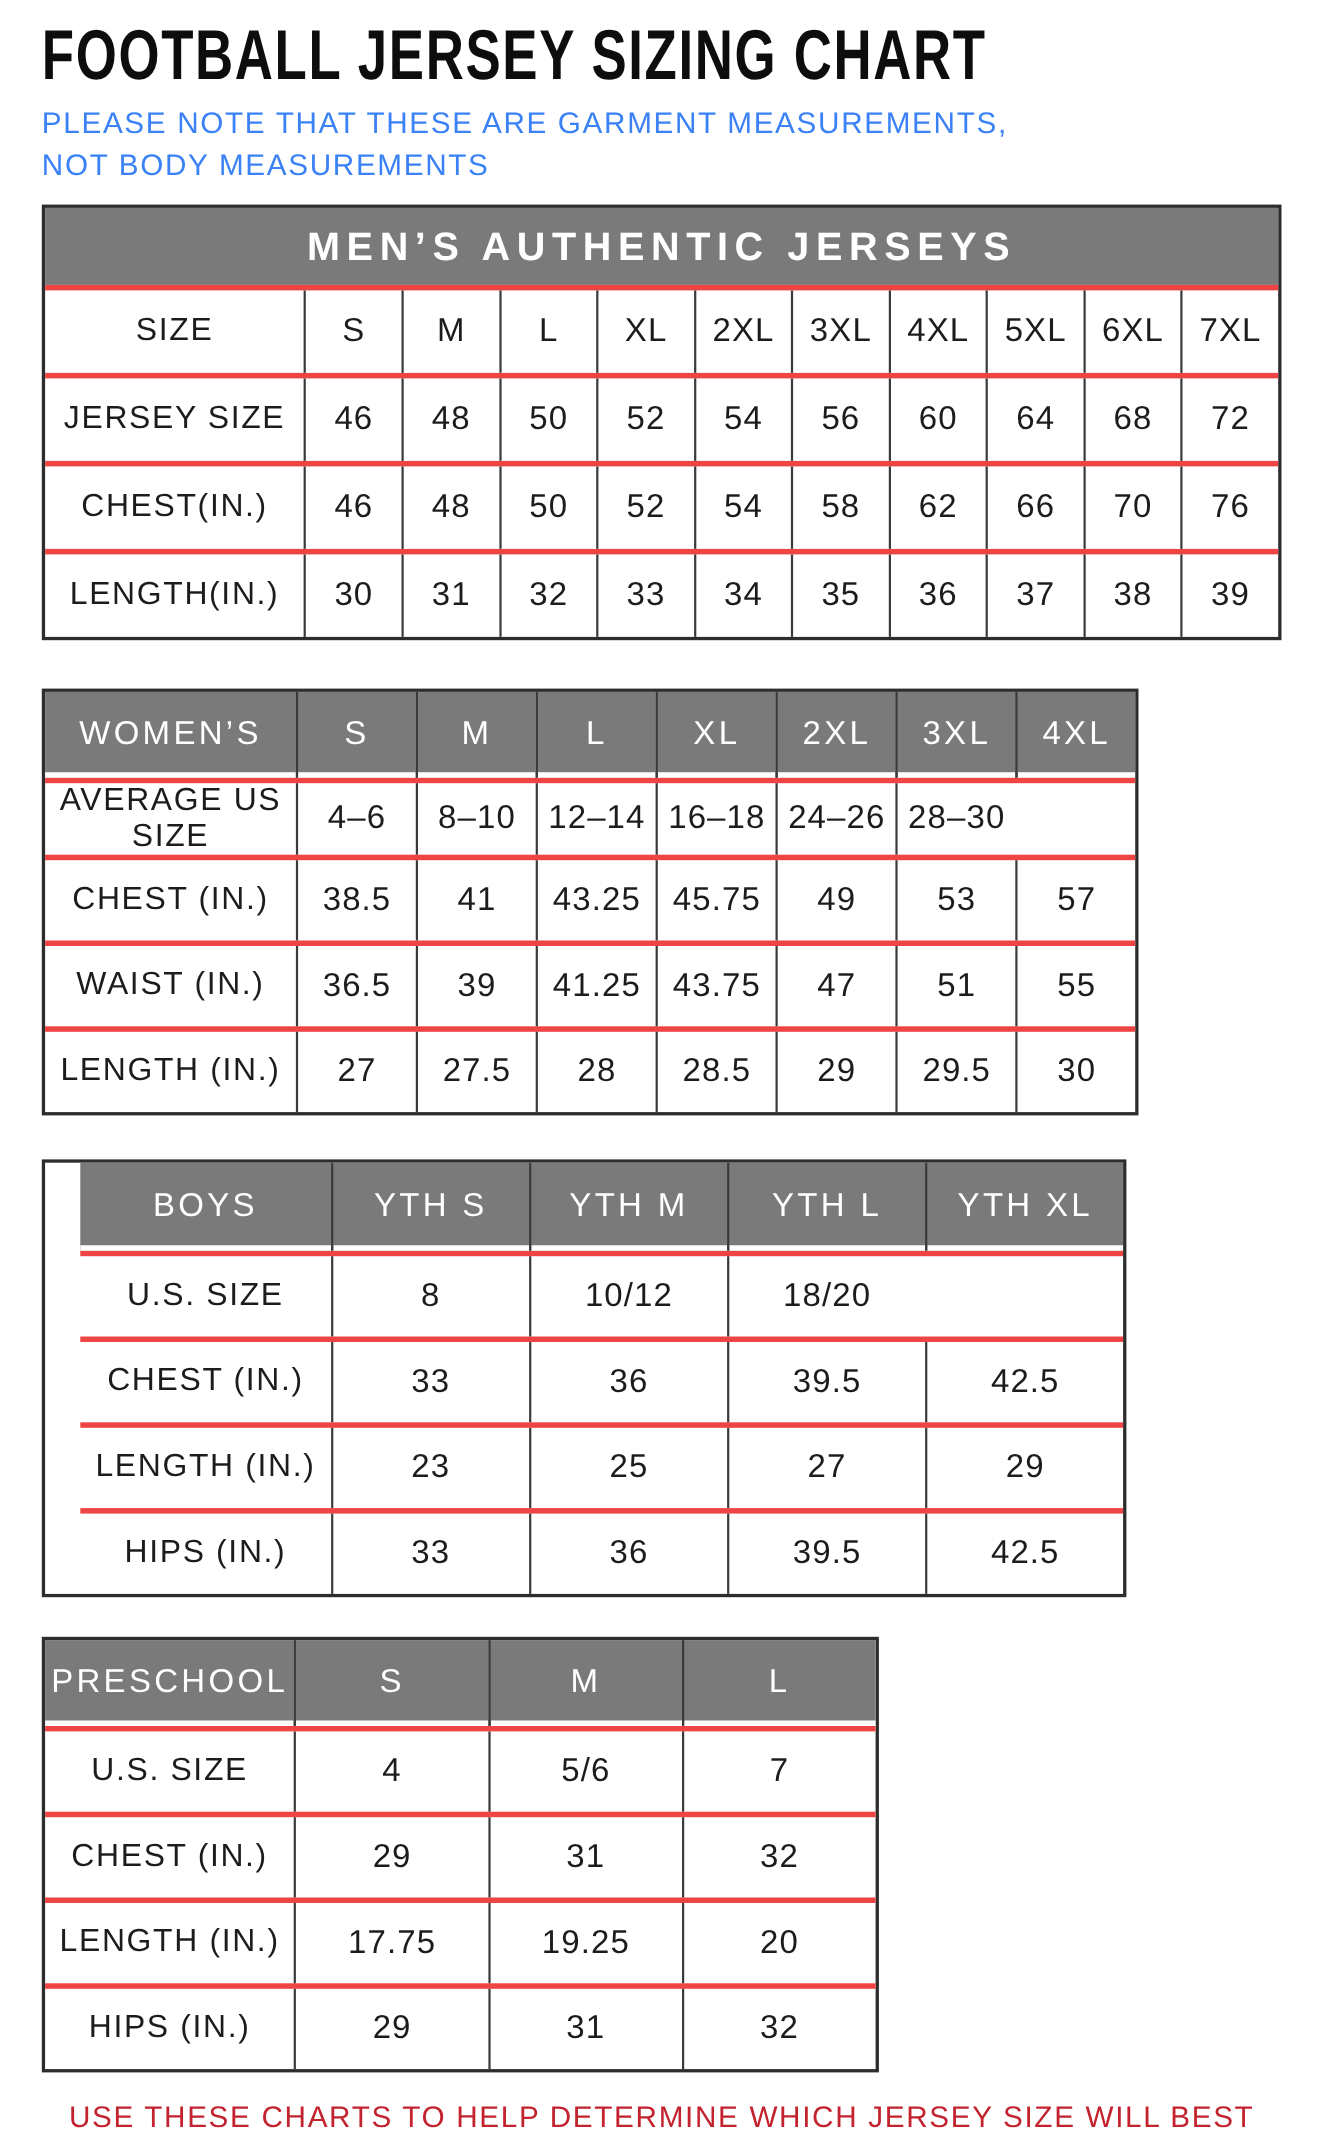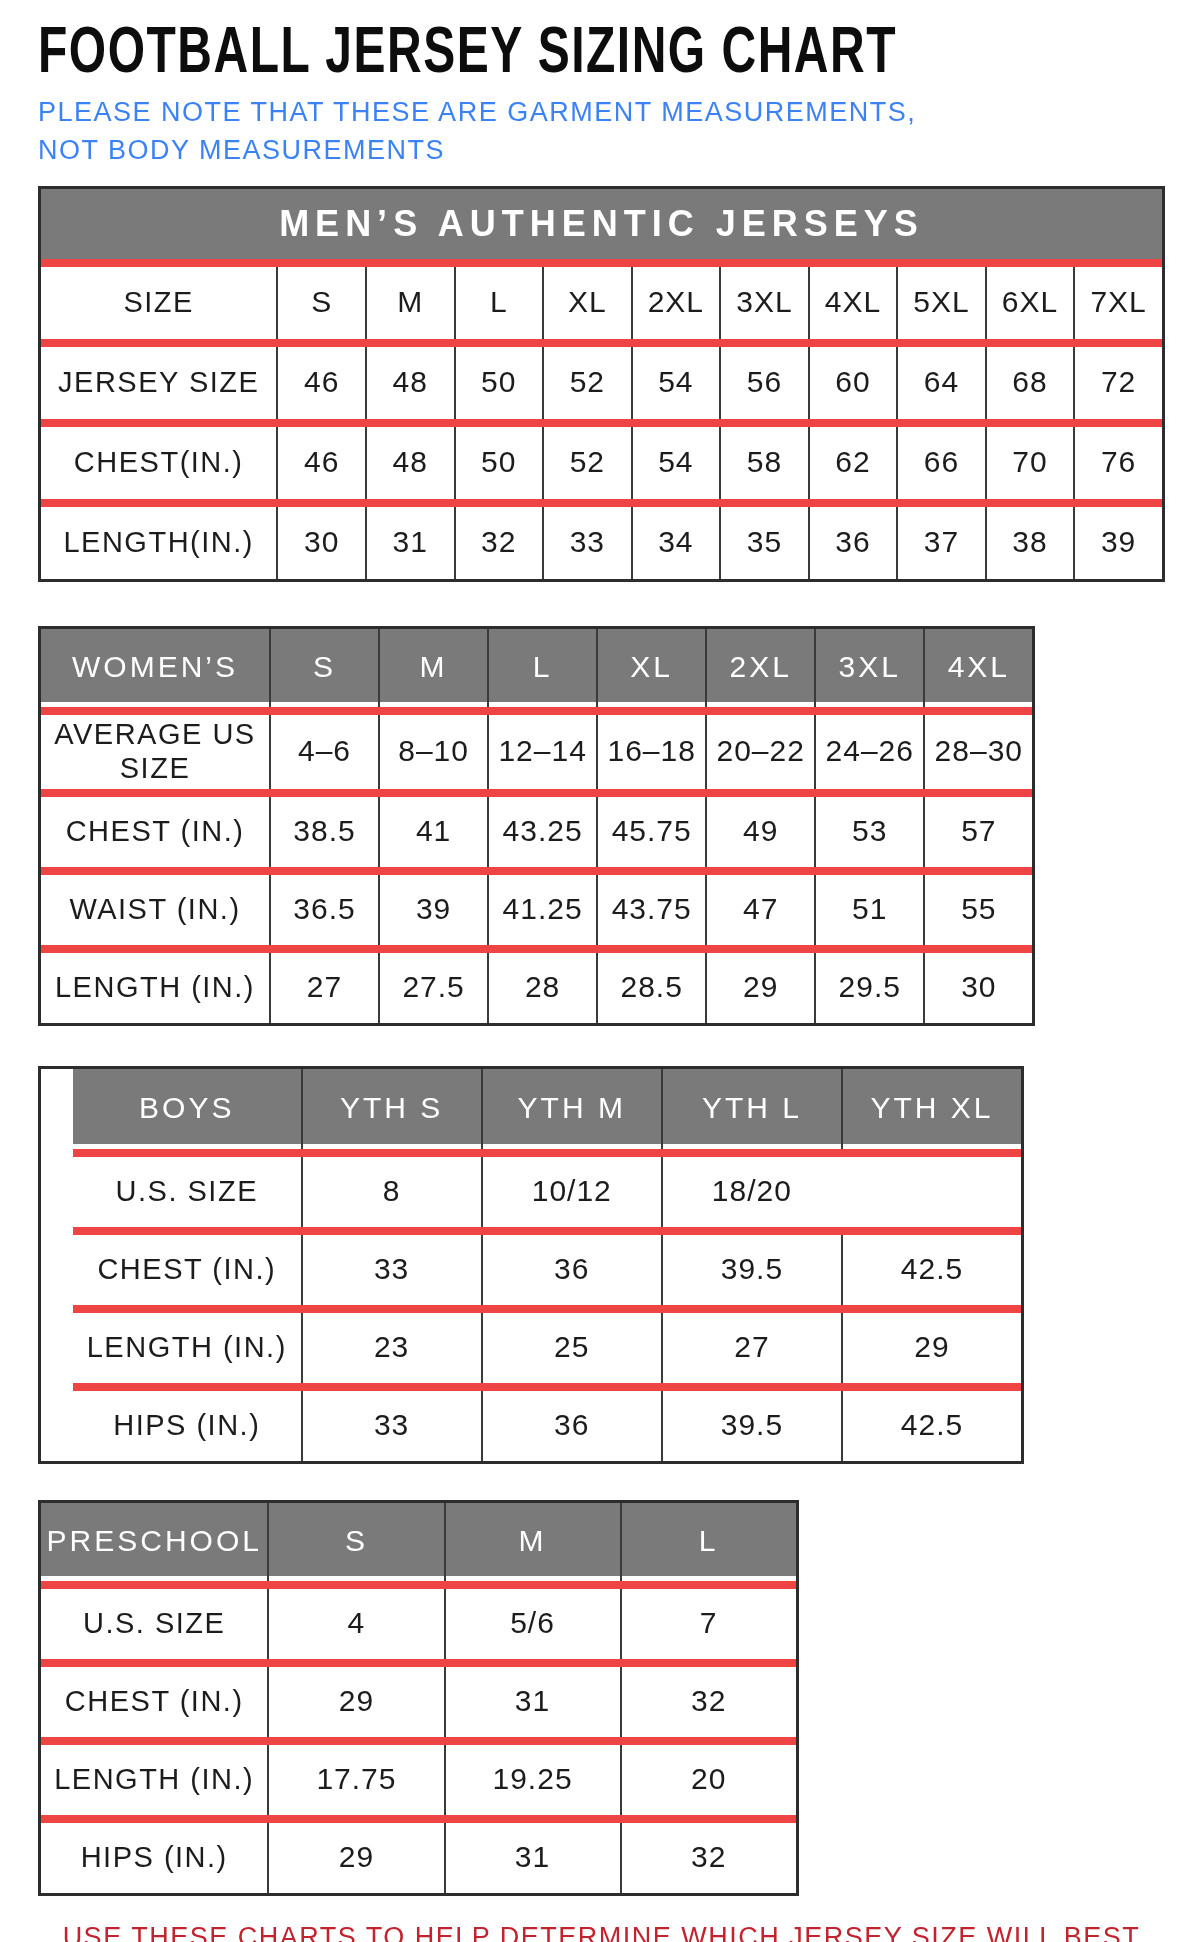--- a/index.html
+++ b/index.html
@@ -18,21 +18,21 @@
     color:#0d0d0d;
   }
   .note {
     margin-top:12px; max-width:920px;
     font-size:27px; line-height:1.4; letter-spacing:1.5px;
     color:#3b82f6;
   }
   
   .tbl { border:3px solid #2d2d2d; box-sizing:border-box; background:#fff; }
   .row { display:flex; width:100%; box-sizing:border-box; }
-  .row + .row, .banner + .row { border-top:8px solid #ef4444; }
+  .row + .row, .banner + .row { border-top:5px solid #ef4444; }
   .cell {
     box-sizing:border-box; display:flex; align-items:center; justify-content:center;
     border-left:2px solid #3a3a3a; text-align:center;
     font-size:30px; letter-spacing:1px; padding:0 6px; line-height:1.15;
   }
   .cell:first-child { border-left:none; }
   .cell.lab { font-size:29px; letter-spacing:1.5px; }
   .banner {
     height:70px; display:flex; align-items:center; justify-content:center;
     background:#7a7a7a; color:#ffffff;
@@ -43,21 +43,21 @@
     box-shadow:inset 0 -5px 0 #ffffff;
   }
   
   .mens  { width:100%; margin-top:16px; }
   .mens  .row { height:80px; }
   .mens  .cell { width:7.9%; }
   .mens  .cell:first-child { width:21%; }
   
   .womens { width:88.5%; margin-top:44px; }
   .womens .row { height:78px; }
-  .womens .row:nth-child(2) { height:82px; }
+  .womens .row:nth-child(2) { height:70px; }
   .womens .cell { width:11%; }
   .womens .cell:first-child { width:23%; }
   
   .boys { width:87.5%; margin-top:40px;padding-left:32px; }
   .boys .row { height:78px; }
   .boys .row.header { height:80px; }
   .boys .cell { width:19%; }
   .boys .cell:first-child { width:24%; }
   
   .preschool { width:67.5%; margin-top:36px; }
@@ -142,21 +142,20 @@
       <div class="cell">2XL</div>
       <div class="cell">3XL</div>
       <div class="cell">4XL</div>
     </div>
     <div class="row">
       <div class="cell lab">AVERAGE US SIZE</div>
       <div class="cell">4–6</div>
       <div class="cell">8–10</div>
       <div class="cell">12–14</div>
       <div class="cell">16–18</div>
-      <div class="cell">20–22</div>
       <div class="cell">24–26</div>
       <div class="cell">28–30</div>
     </div>
     <div class="row">
       <div class="cell lab">CHEST (IN.)</div>
       <div class="cell">38.5</div>
       <div class="cell">41</div>
       <div class="cell">43.25</div>
       <div class="cell">45.75</div>
       <div class="cell">49</div>

